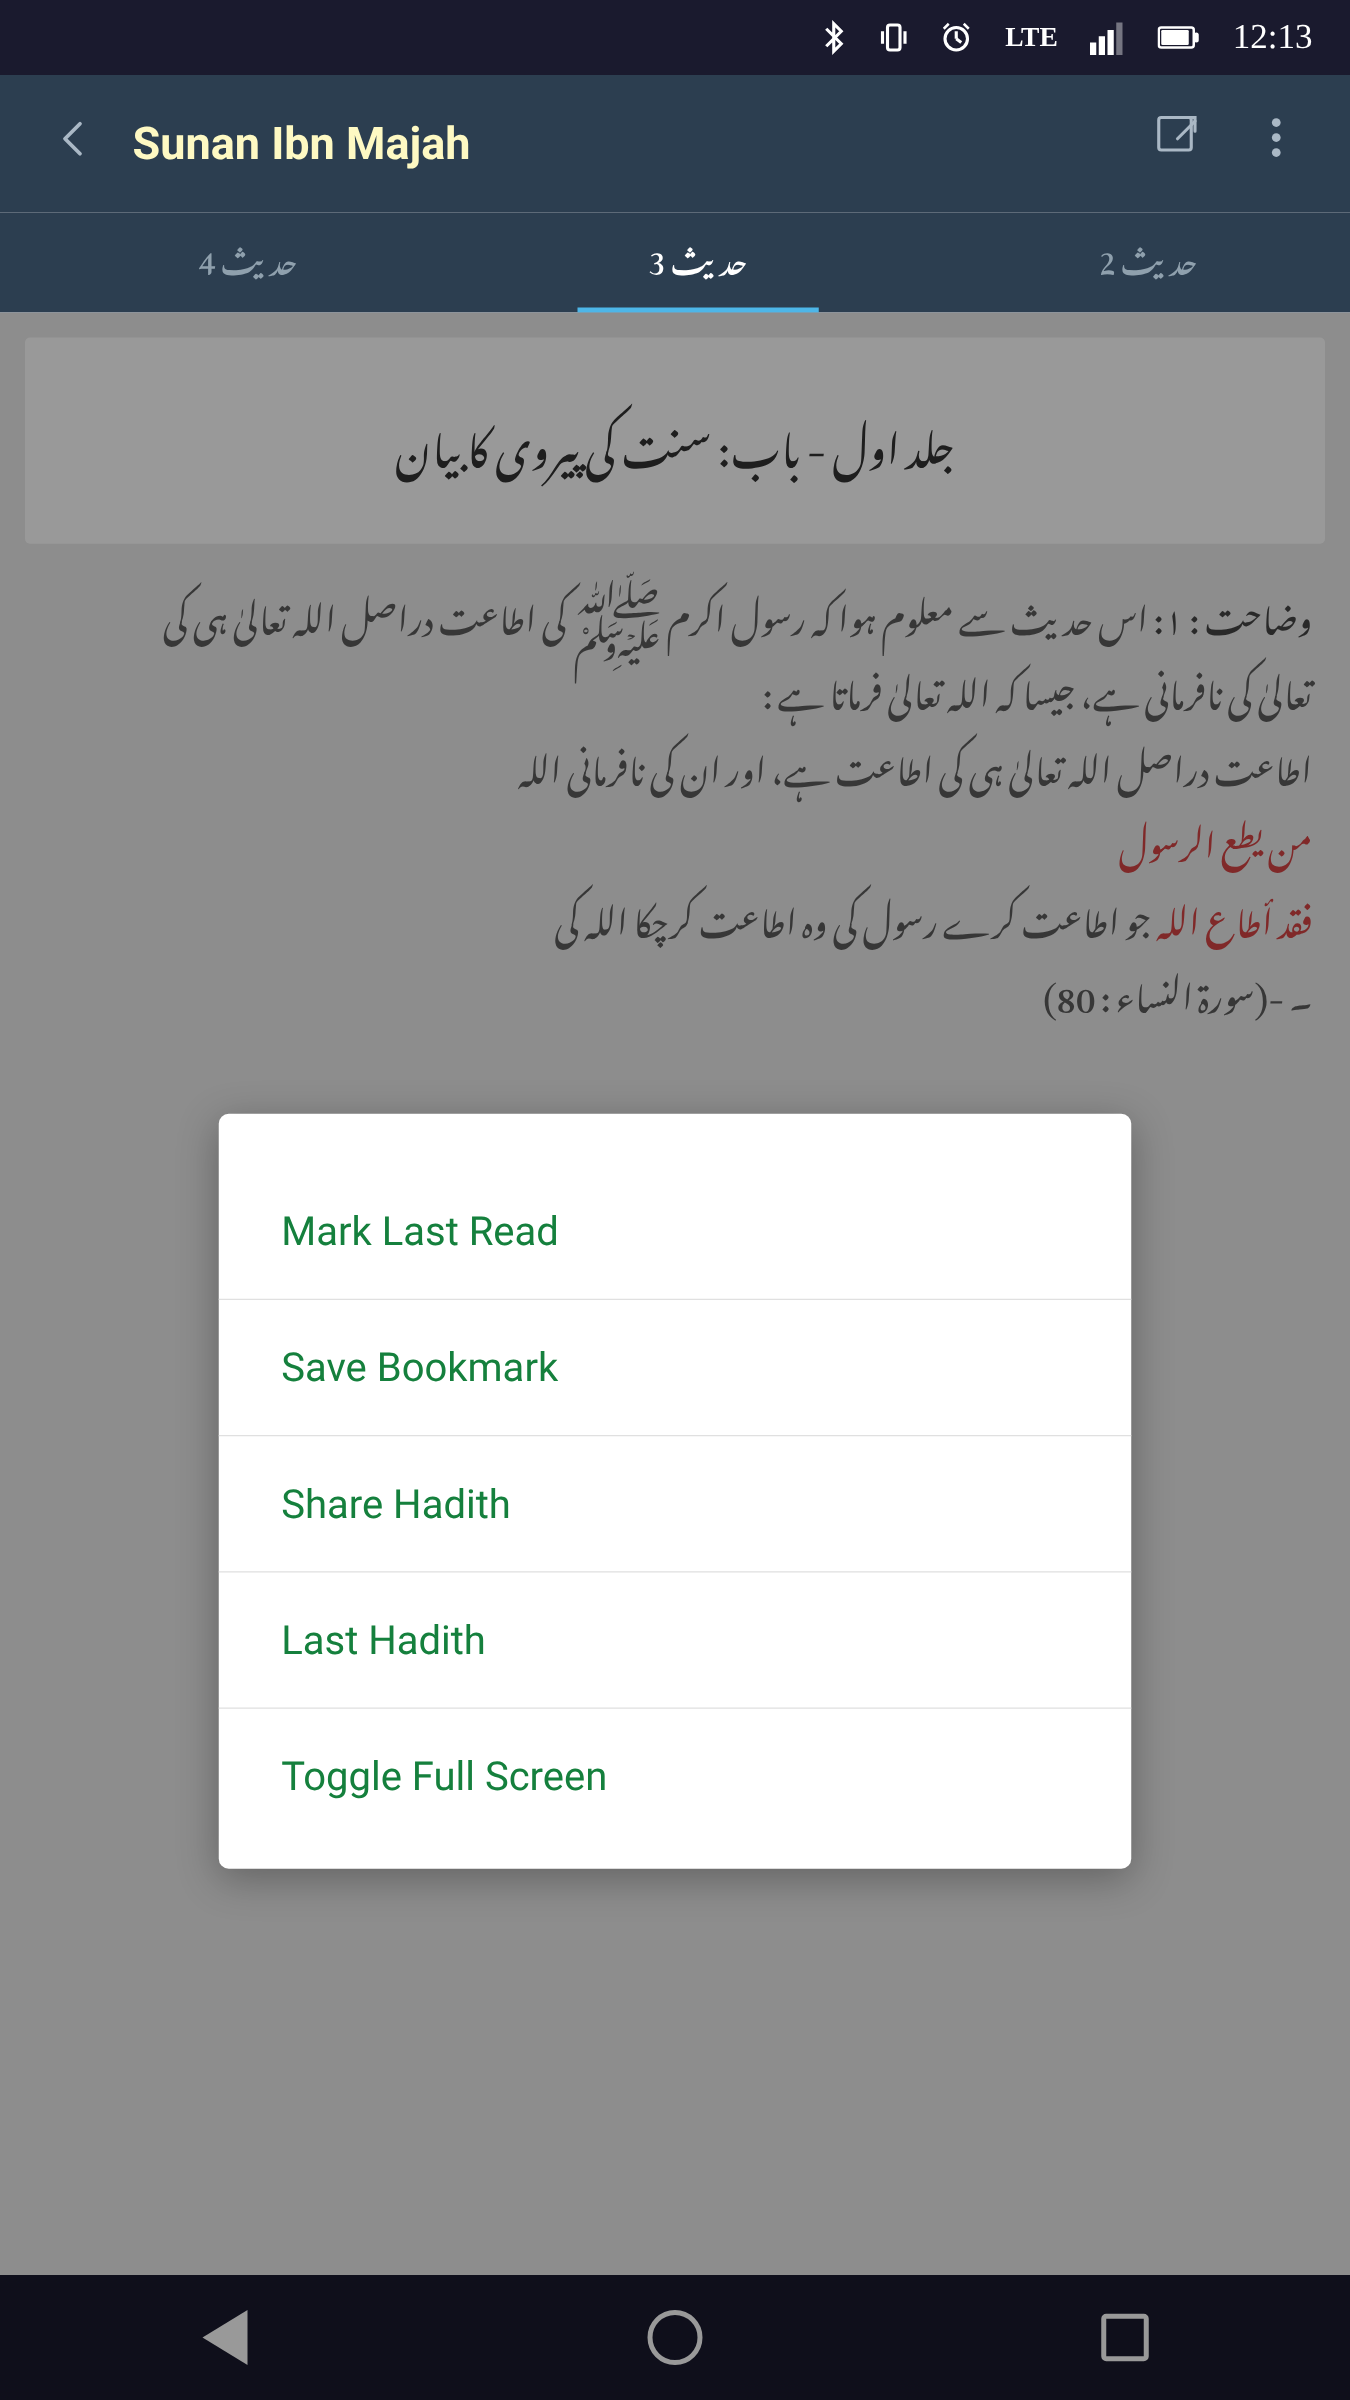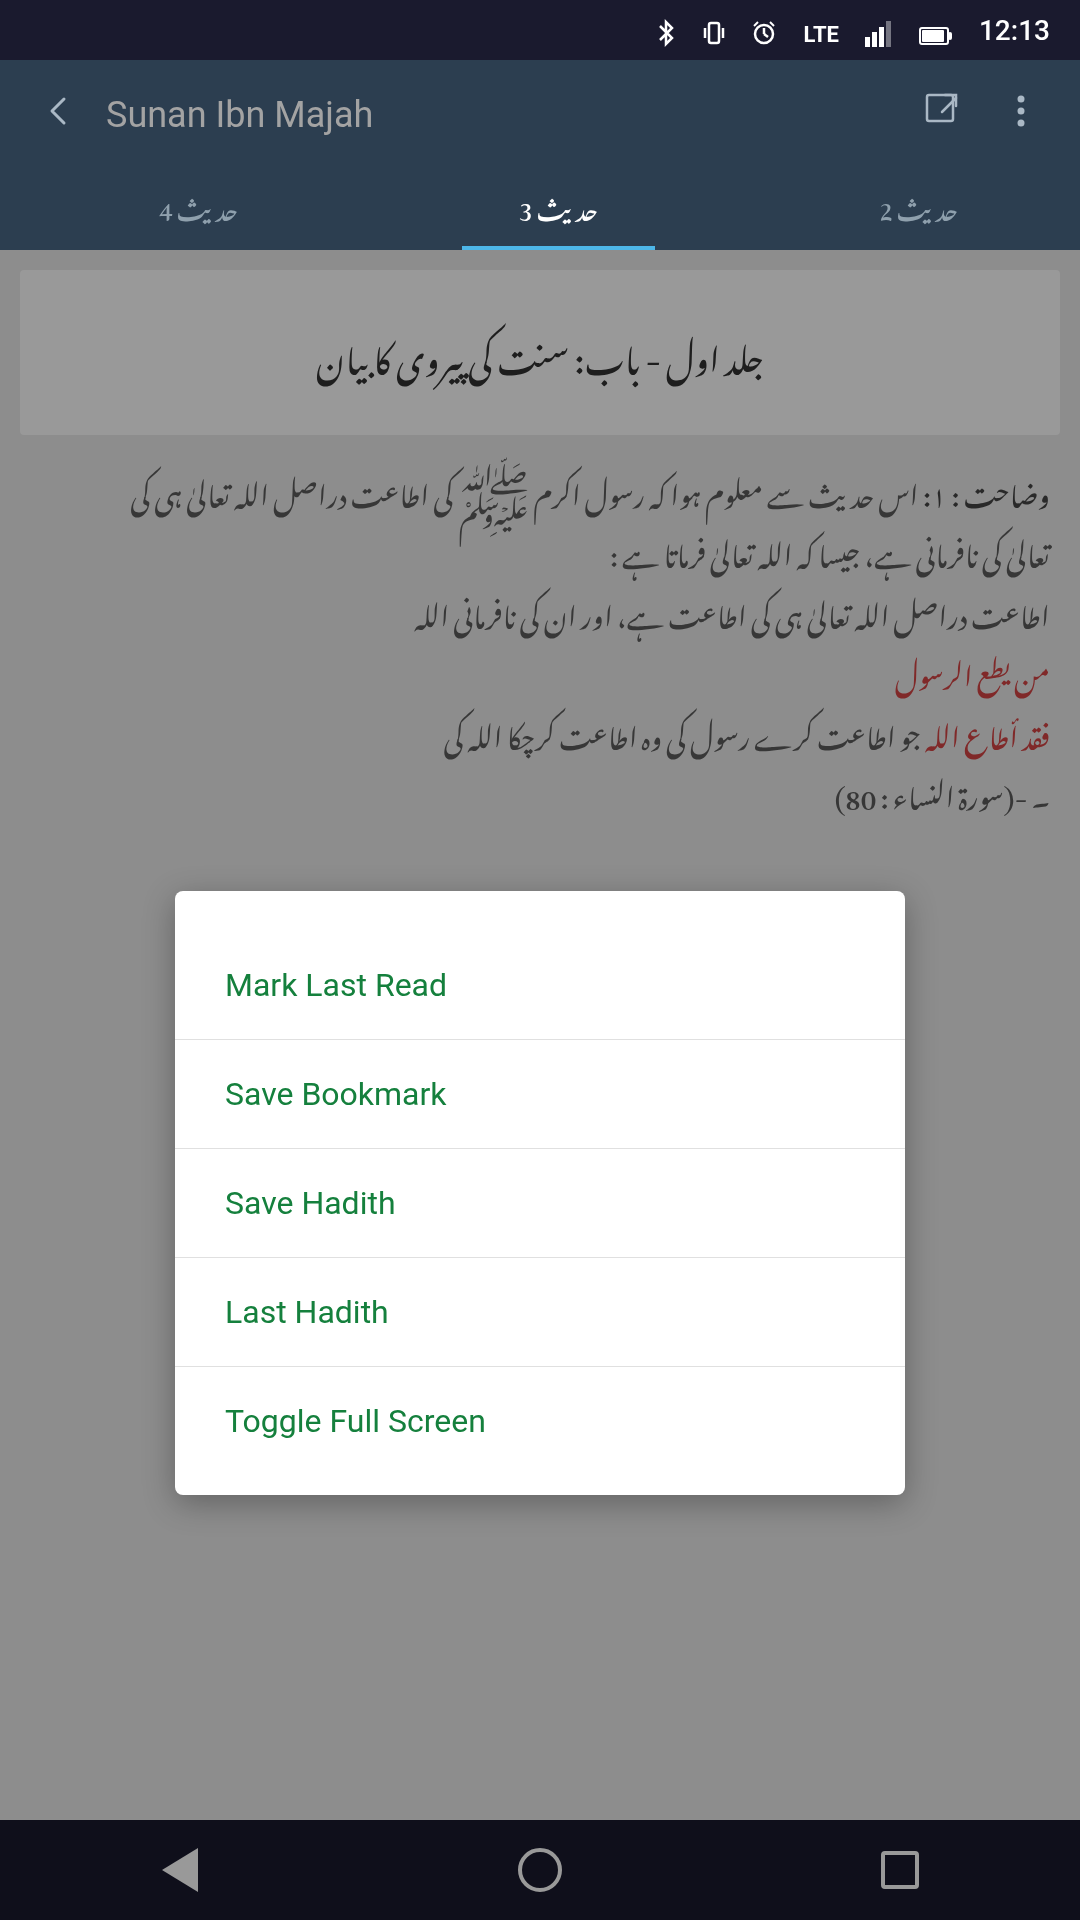--- a/index.html
+++ b/index.html
@@ -25,24 +25,25 @@
       background: #1a1a2e;
       display: flex;
       align-items: center;
       justify-content: flex-end;
       padding: 0 30px;
       gap: 18px;
     }
 
     .status-bar-icons {
       display: flex;
-      align-items: flex-end;
+      align-items: center;
       gap: 26px;
       color: white;
       font-size: 24px;
+      font-family: Liberation Serif, serif;
     }
 
     .status-time {
       color: white;
       font-size: 28px;
       font-weight: 500;
     }
 
     
     .app-bar {
@@ -57,23 +58,23 @@
 
     .app-bar-back {
       color: #aab8c5;
       font-size: 40px;
       cursor: pointer;
       padding: 10px;
     }
 
     .app-bar-title {
       flex: 1;
-      color: #a3a3a3;
+      color: #fef9c3;
       font-size: 36px;
-      font-weight: 400;
+      font-weight: 700;
     }
 
     .app-bar-actions {
       display: flex;
       gap: 20px;
       align-items: center;
     }
 
     .app-bar-icon {
       color: #aab8c5;
@@ -377,21 +378,21 @@
       <span>Mark Last Read</span>
     </div>
     <div class="dialog-divider"></div>
 
     <div class="dialog-item">
       <span>Save Bookmark</span>
     </div>
     <div class="dialog-divider"></div>
 
     <div class="dialog-item">
-      <span>Save Hadith</span>
+      <span>Share Hadith</span>
     </div>
     <div class="dialog-divider"></div>
 
     <div class="dialog-item">
       <span>Last Hadith</span>
     </div>
     <div class="dialog-divider"></div>
 
     <div class="dialog-item">
       <span>Toggle Full Screen</span>

